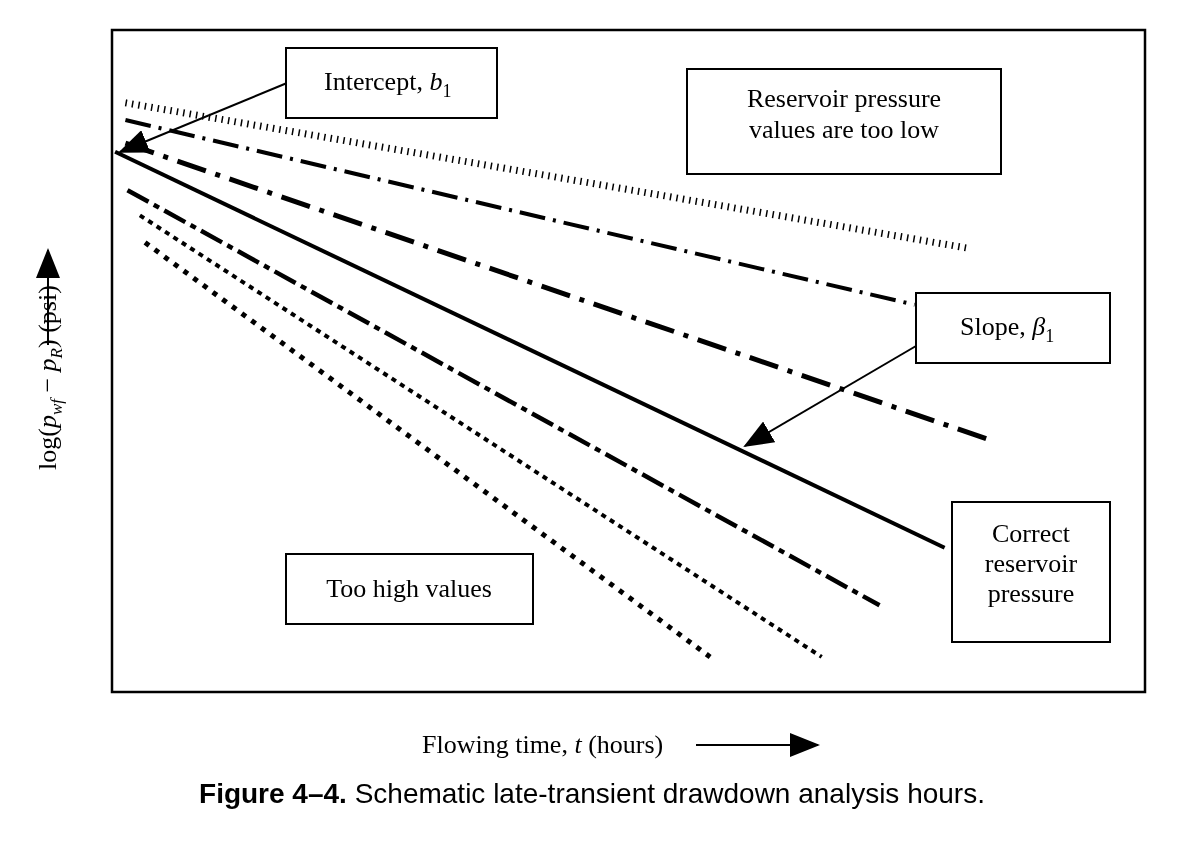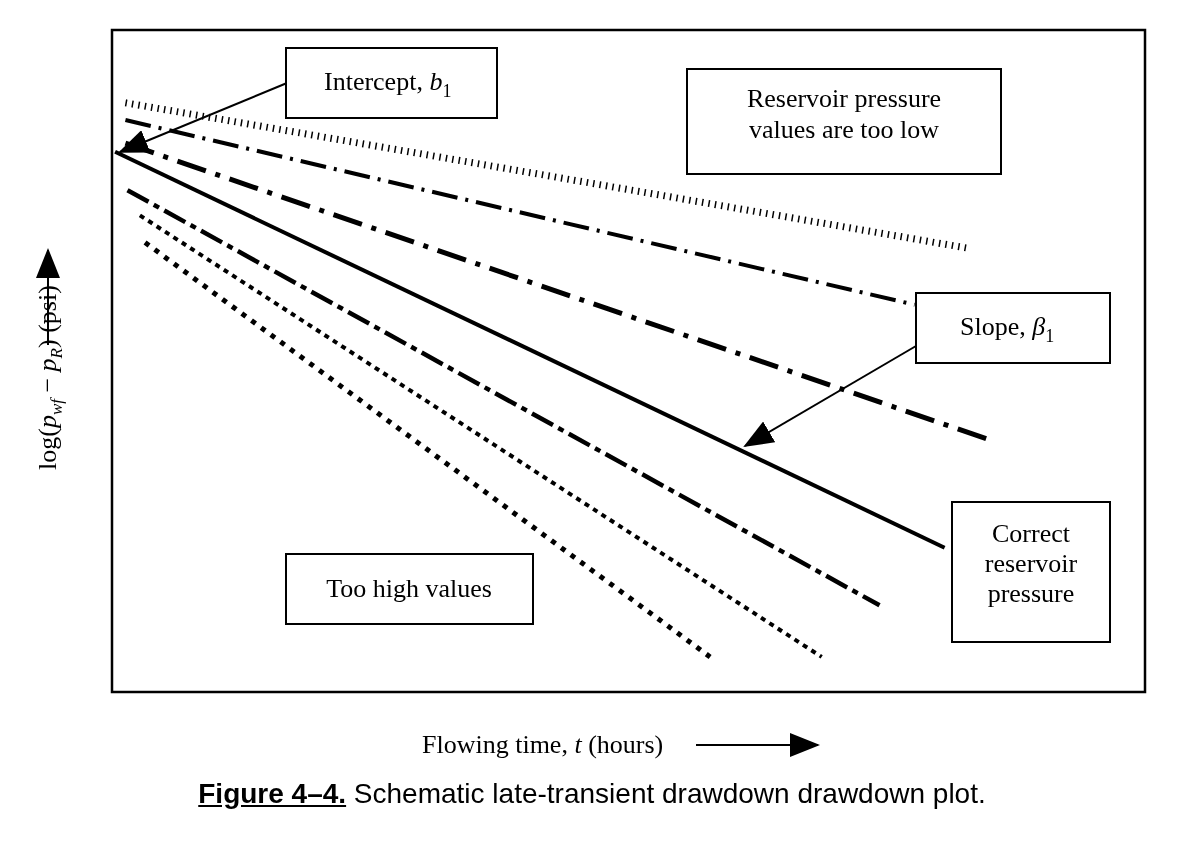--- a/index.html
+++ b/index.html
@@ -1,21 +1,21 @@
 <!DOCTYPE html>
 <html><head>
   <meta charset="utf-8">
   <style>
     html, body { margin: 0; padding: 0; background: #ffffff; }
     body { width: 1184px; height: 862px; position: relative; overflow: hidden; font-family: "Liberation Serif", serif; color: #000; }
     #chart-svg { position: absolute; left: 0; top: 0; }
     .box-text { font-family: "Liberation Serif", serif; font-size: 26px; fill: #000; }
     .axis-text { font-family: "Liberation Serif", serif; font-size: 26px; fill: #000; }
     .caption { position: absolute; left: 0; width: 1184px; top: 778px; text-align: center; font-family: "Liberation Sans", sans-serif; font-size: 28px; }
-    .caption b { font-weight: bold; text-decoration: underline; }
+    .caption b { font-weight: bold; }
   </style>
 </head>
 <body>
 
 <svg id="chart-svg" width="1184" height="862">
   <defs>
     <marker id="arrowhead" markerWidth="12" markerHeight="12" refX="10" refY="6" orient="auto" markerUnits="userSpaceOnUse">
       <path d="M0,0 L12,6 L0,12 Z" fill="#000"></path>
     </marker>
     <marker id="arrowhead-big" markerWidth="30" markerHeight="24" refX="28" refY="12" orient="auto" markerUnits="userSpaceOnUse">
@@ -76,14 +76,14 @@
   </g>
   <line x1="48" y1="345" x2="48" y2="250" stroke="#000" stroke-width="2" marker-end="url(#arrowhead-big)"></line>
 
   <text class="axis-text" x="422" y="753">
     <tspan>Flowing time, </tspan><tspan font-style="italic">t</tspan><tspan> (hours)</tspan>
   </text>
   <line x1="696" y1="745" x2="818" y2="745" stroke="#000" stroke-width="2" marker-end="url(#arrowhead-big)"></line>
 </svg>
 
 <div class="caption">
-  <b>Figure 4–4.</b><span> Schematic late-transient drawdown drawdown plot.</span>
+  <b>Figure 4–4.</b><span> Schematic late-transient drawdown analysis hours.</span>
 </div>
 
 </body></html>

